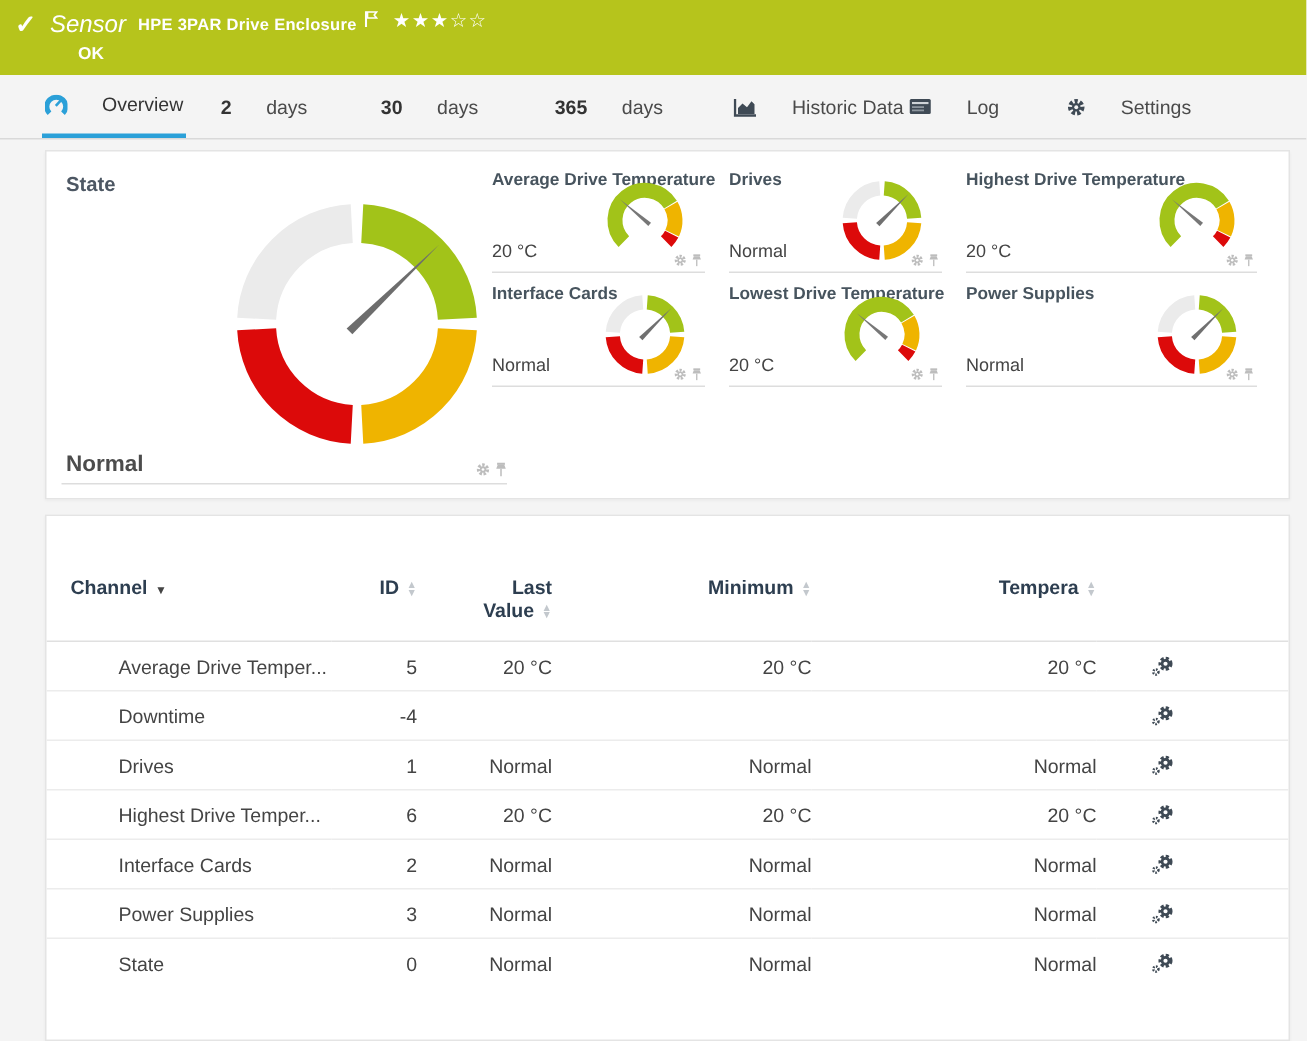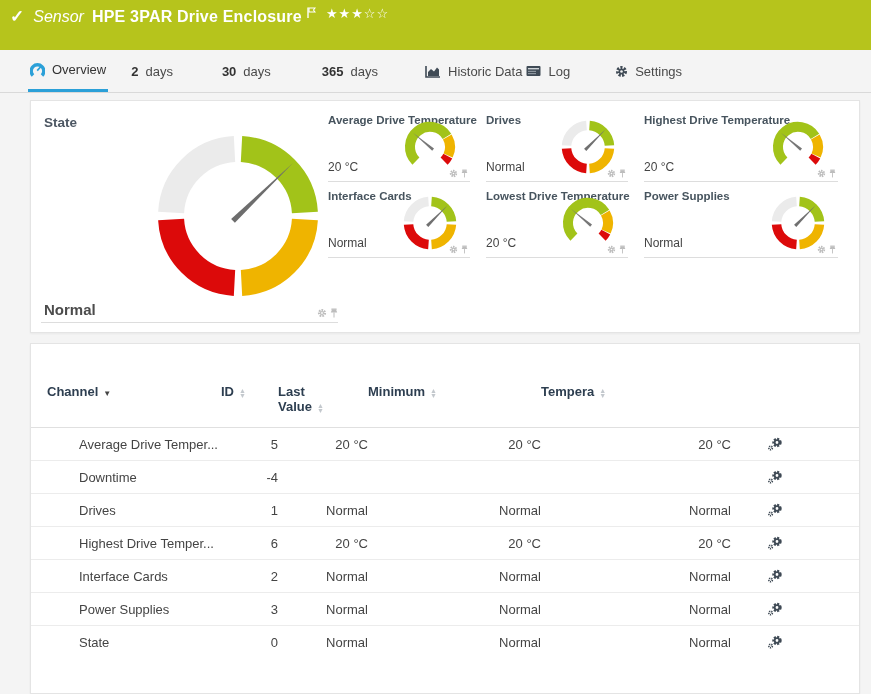--- a/index.html
+++ b/index.html
@@ -7,29 +7,29 @@
   body {
     font-family:"Liberation Sans", sans-serif;
     background:#f4f4f4; color:#444; position:relative;
   }
   
   .topbar { position:absolute; top:0; left:0; width:871px; height:50px;
     background:#b6c41c; color:#fff; padding:6px 10px; }
   .topbar-line1 { display:flex; align-items:center; }
   .check { font-size:17px; font-weight:bold; margin-right:9px; }
   .kind { font-style:italic; font-size:16px; margin-right:8px; }
-  .title { font-size:16px; font-weight:bold; letter-spacing:.2px; }
+  .title { font-size:11px; font-weight:bold; letter-spacing:.2px; }
   .flag { margin:-8px 10px 0 5px; }
   .stars { font-size:13px; letter-spacing:1px; margin-top:-6px; }
   .statusline { font-size:11.5px; font-weight:bold; margin:3px 0 0 42px; }
   
   .tabs { position:absolute; top:50px; left:0; width:871px; height:43px;
     background:#f4f4f4; border-bottom:1px solid #d9d9d9;
     display:flex; align-items:stretch; padding-left:28px; font-size:13px; color:#4a4a4a; }
-  .tab { display:flex; align-items:center; gap:7px; cursor:pointer; padding:0 2px; }
+  .tab { display:flex; align-items:center; gap:23px; cursor:pointer; padding:0 2px; }
   .tab .num { font-weight:bold; color:#333; }
   .tab.active { border-bottom:3px solid #2ba0d8; color:#333; }
   .gap20{margin-right:21px}.gap46{margin-right:46px}.gap45{margin-right:45px}
   .gap47{margin-right:47px}.gap43{margin-right:43px}.gap55{}.gap41{margin-right:41px}
   
   .panel { position:absolute; left:30px; width:830px; background:#fff;
     border:1px solid #e4e4e4; box-shadow:0 1px 2px rgba(0,0,0,.05); }
   .panel-gauges { top:100px; height:233px; }
   .panel-table  { top:343px; height:351px; overflow:hidden; }
   
@@ -46,21 +46,21 @@
     display:grid; grid-template-columns:158px 158px 196px; grid-auto-rows:76px; }
   .mini-cell { position:relative; border-bottom:1px solid #ddd; margin-right:16px; padding-top:8px; }
   .mini-cell.last { margin-right:2px; }
   .mini-label { font-size:11.5px; font-weight:600; color:#47545e; white-space:nowrap; }
   .mini-gauge { position:absolute; right:13px; top:14px; }
   .mini-value { position:absolute; left:0; bottom:7px; font-size:12px; color:#444; }
   .mini-icons { position:absolute; right:2px; bottom:3px; display:flex; gap:3px; }
   
   table { width:100%; border-collapse:collapse; font-size:13px; color:#444; margin-top:26px; }
   th { font-weight:bold; color:#2d3e50; vertical-align:top; padding:14px 0 13px;
-    line-height:15px; text-align:left; cursor:pointer; }
+    line-height:15px; text-align:right; cursor:pointer; }
   th.ch { text-align:left; padding-left:16px; }
   td { padding:0; height:33px; border-top:1px solid #ececec; text-align:right; }
   td.ch { text-align:left; padding-left:48px; }
   td.ic { text-align:left; padding-left:35px; }
   tr.hdr th { border-bottom:1px solid #e0e0e0; }
   .sort2 { display:inline-flex; flex-direction:column; vertical-align:middle;
     margin-left:5px; color:#c3c8cd; font-size:7px; line-height:5px; }
   .sortdesc { color:#444; font-size:8px; margin-left:5px; }
   .chan-name { cursor:pointer; }
   svg { display:block; }
@@ -74,20 +74,21 @@
     <span class="kind">Sensor</span>
     <span class="title">HPE 3PAR Drive Enclosure</span>
     <span class="flag">
       <svg width="9" height="11" viewBox="0 0 9 11">
         <line x1="1" y1="0.5" x2="1" y2="11" stroke="#fff" stroke-width="1.4"></line>
         <path d="M2,1 h6 l-1.5,2 1.5,2 h-6 z" fill="none" stroke="#fff" stroke-width="1.1"></path>
       </svg>
     </span>
     <span class="stars"><span>★★★</span><span>☆☆</span></span>
   </div>
+  <div class="statusline">OK</div>
 </div>
 
 <div class="tabs">
   <div class="tab active gap20">
     <span>
       <svg width="15" height="14" viewBox="0 0 15 14">
         <path d="M3,12.5 A6.3,6.3 0 1 1 12,12.5" fill="none" stroke="#2ba0d8" stroke-width="3.4"></path>
         <line x1="7.2" y1="7.6" x2="11.2" y2="3.2" stroke="#2ba0d8" stroke-width="1.7"></line>
       </svg>
     </span>

